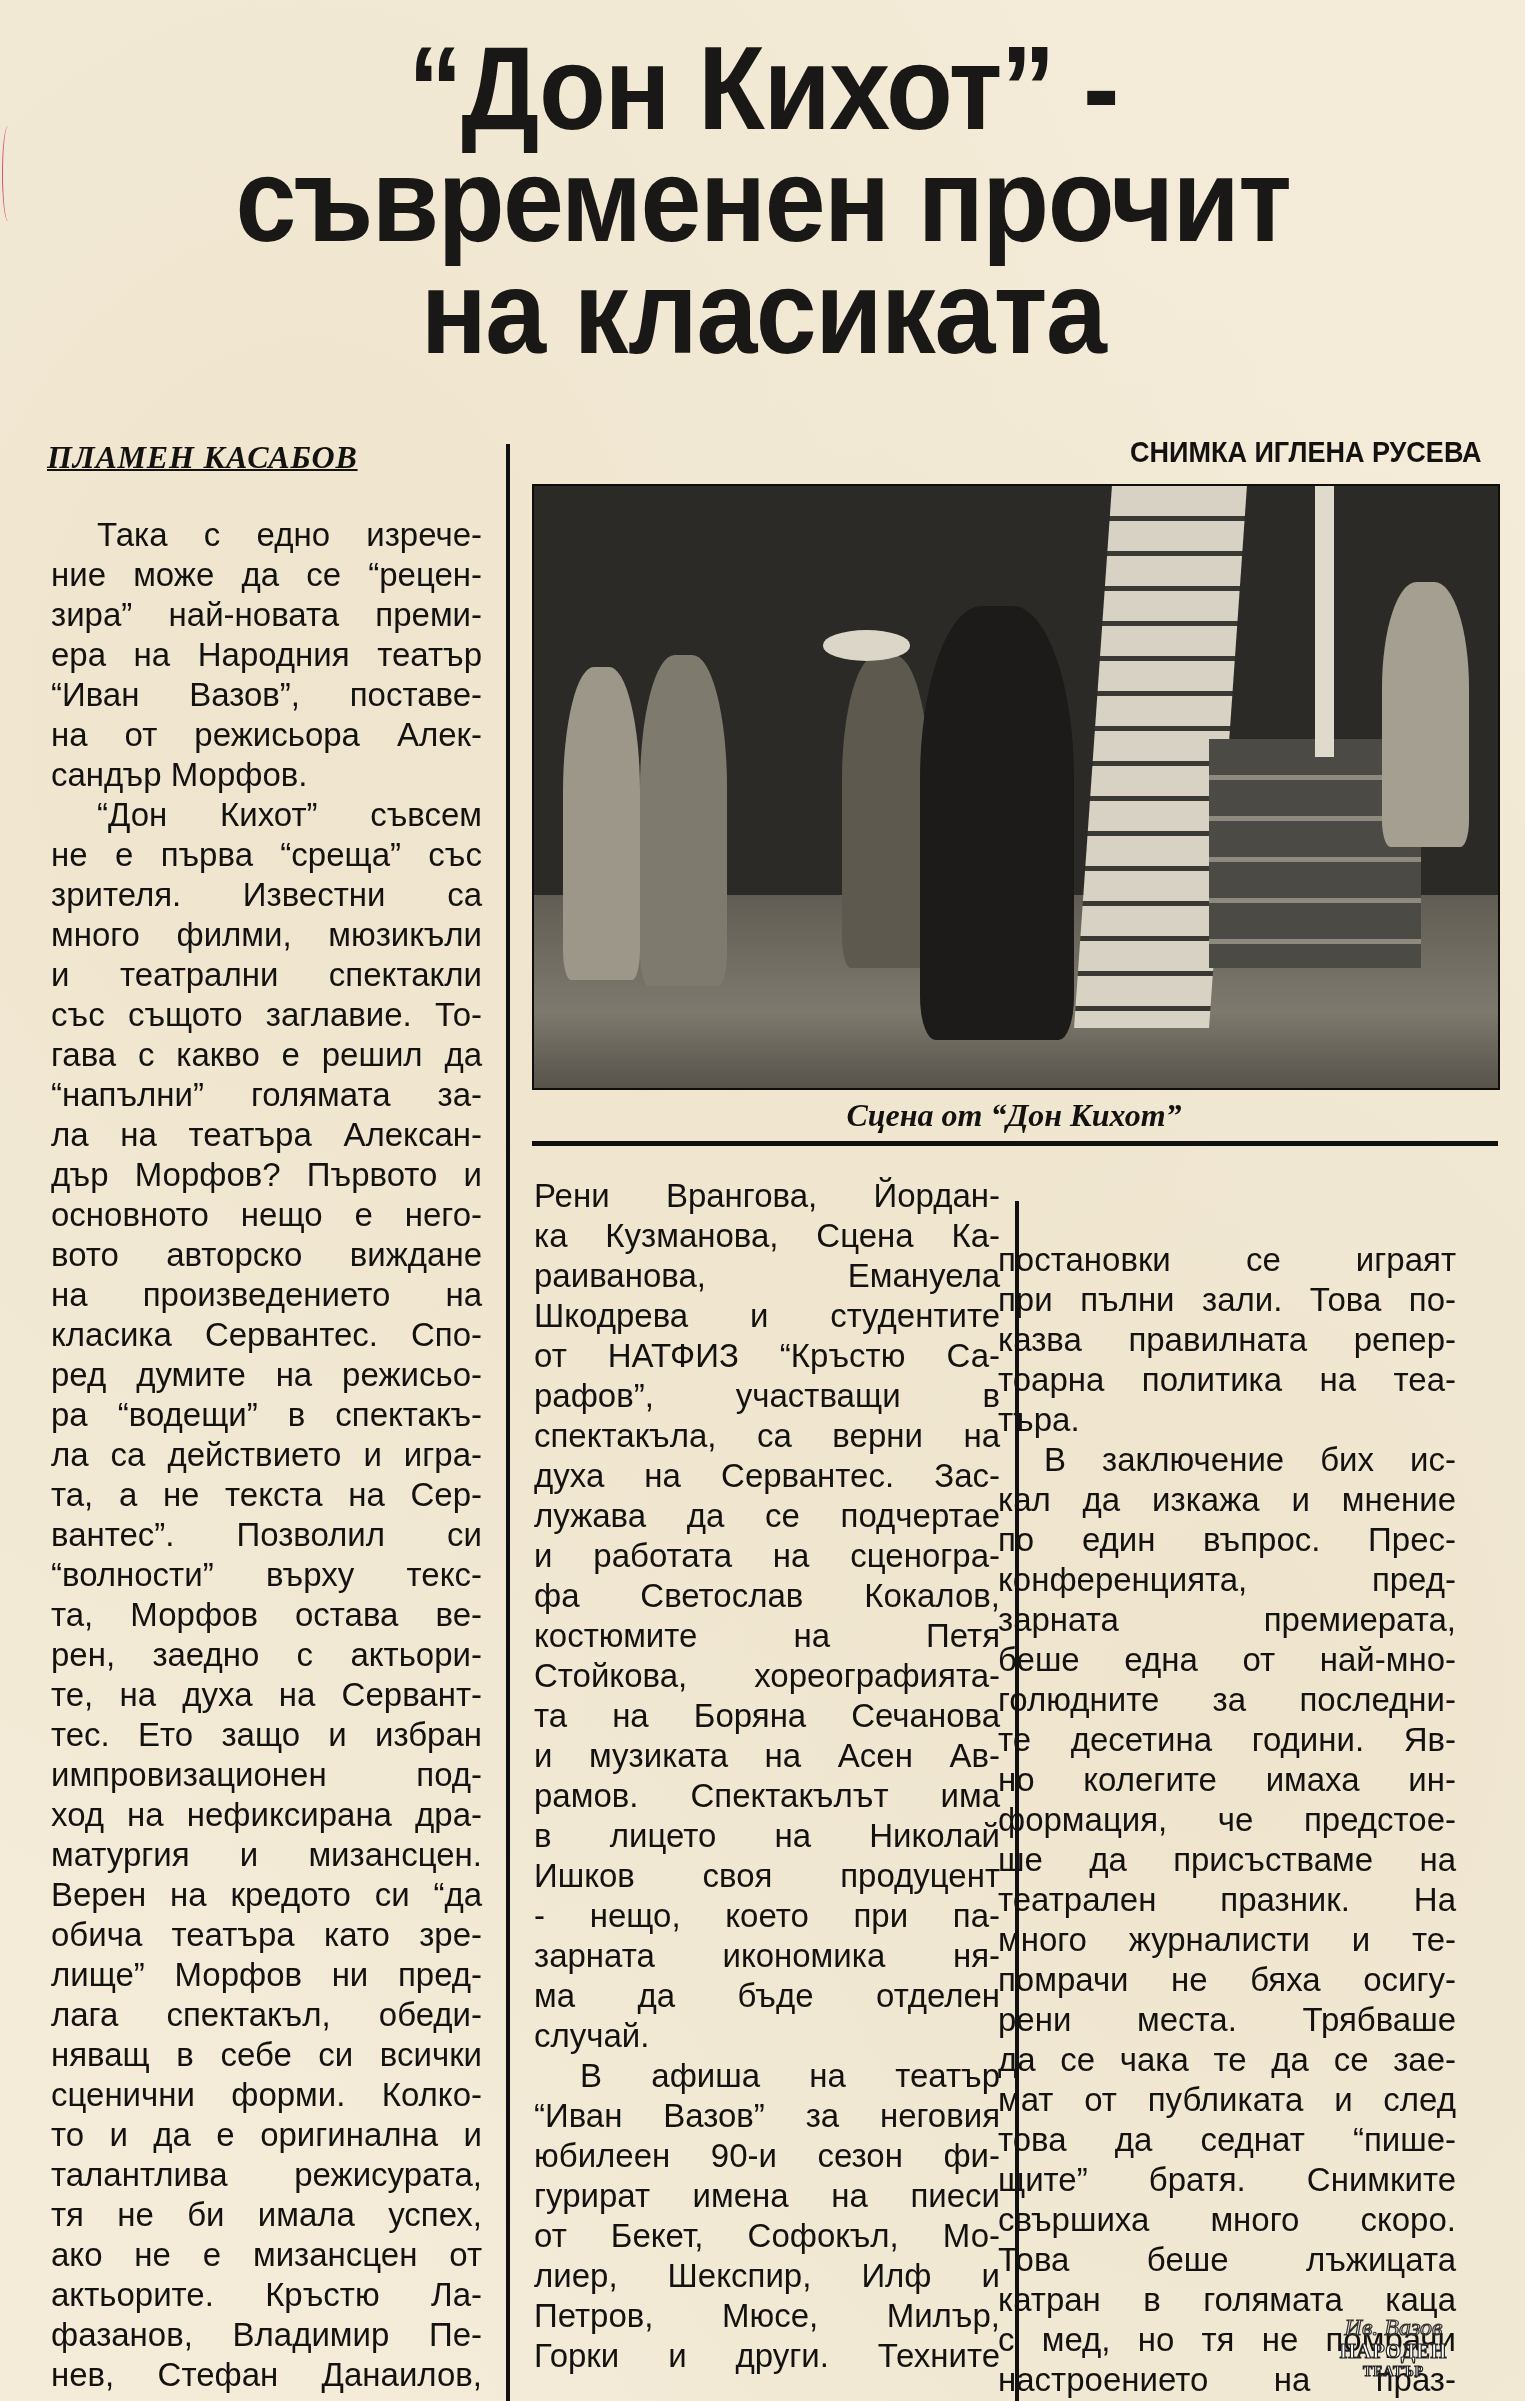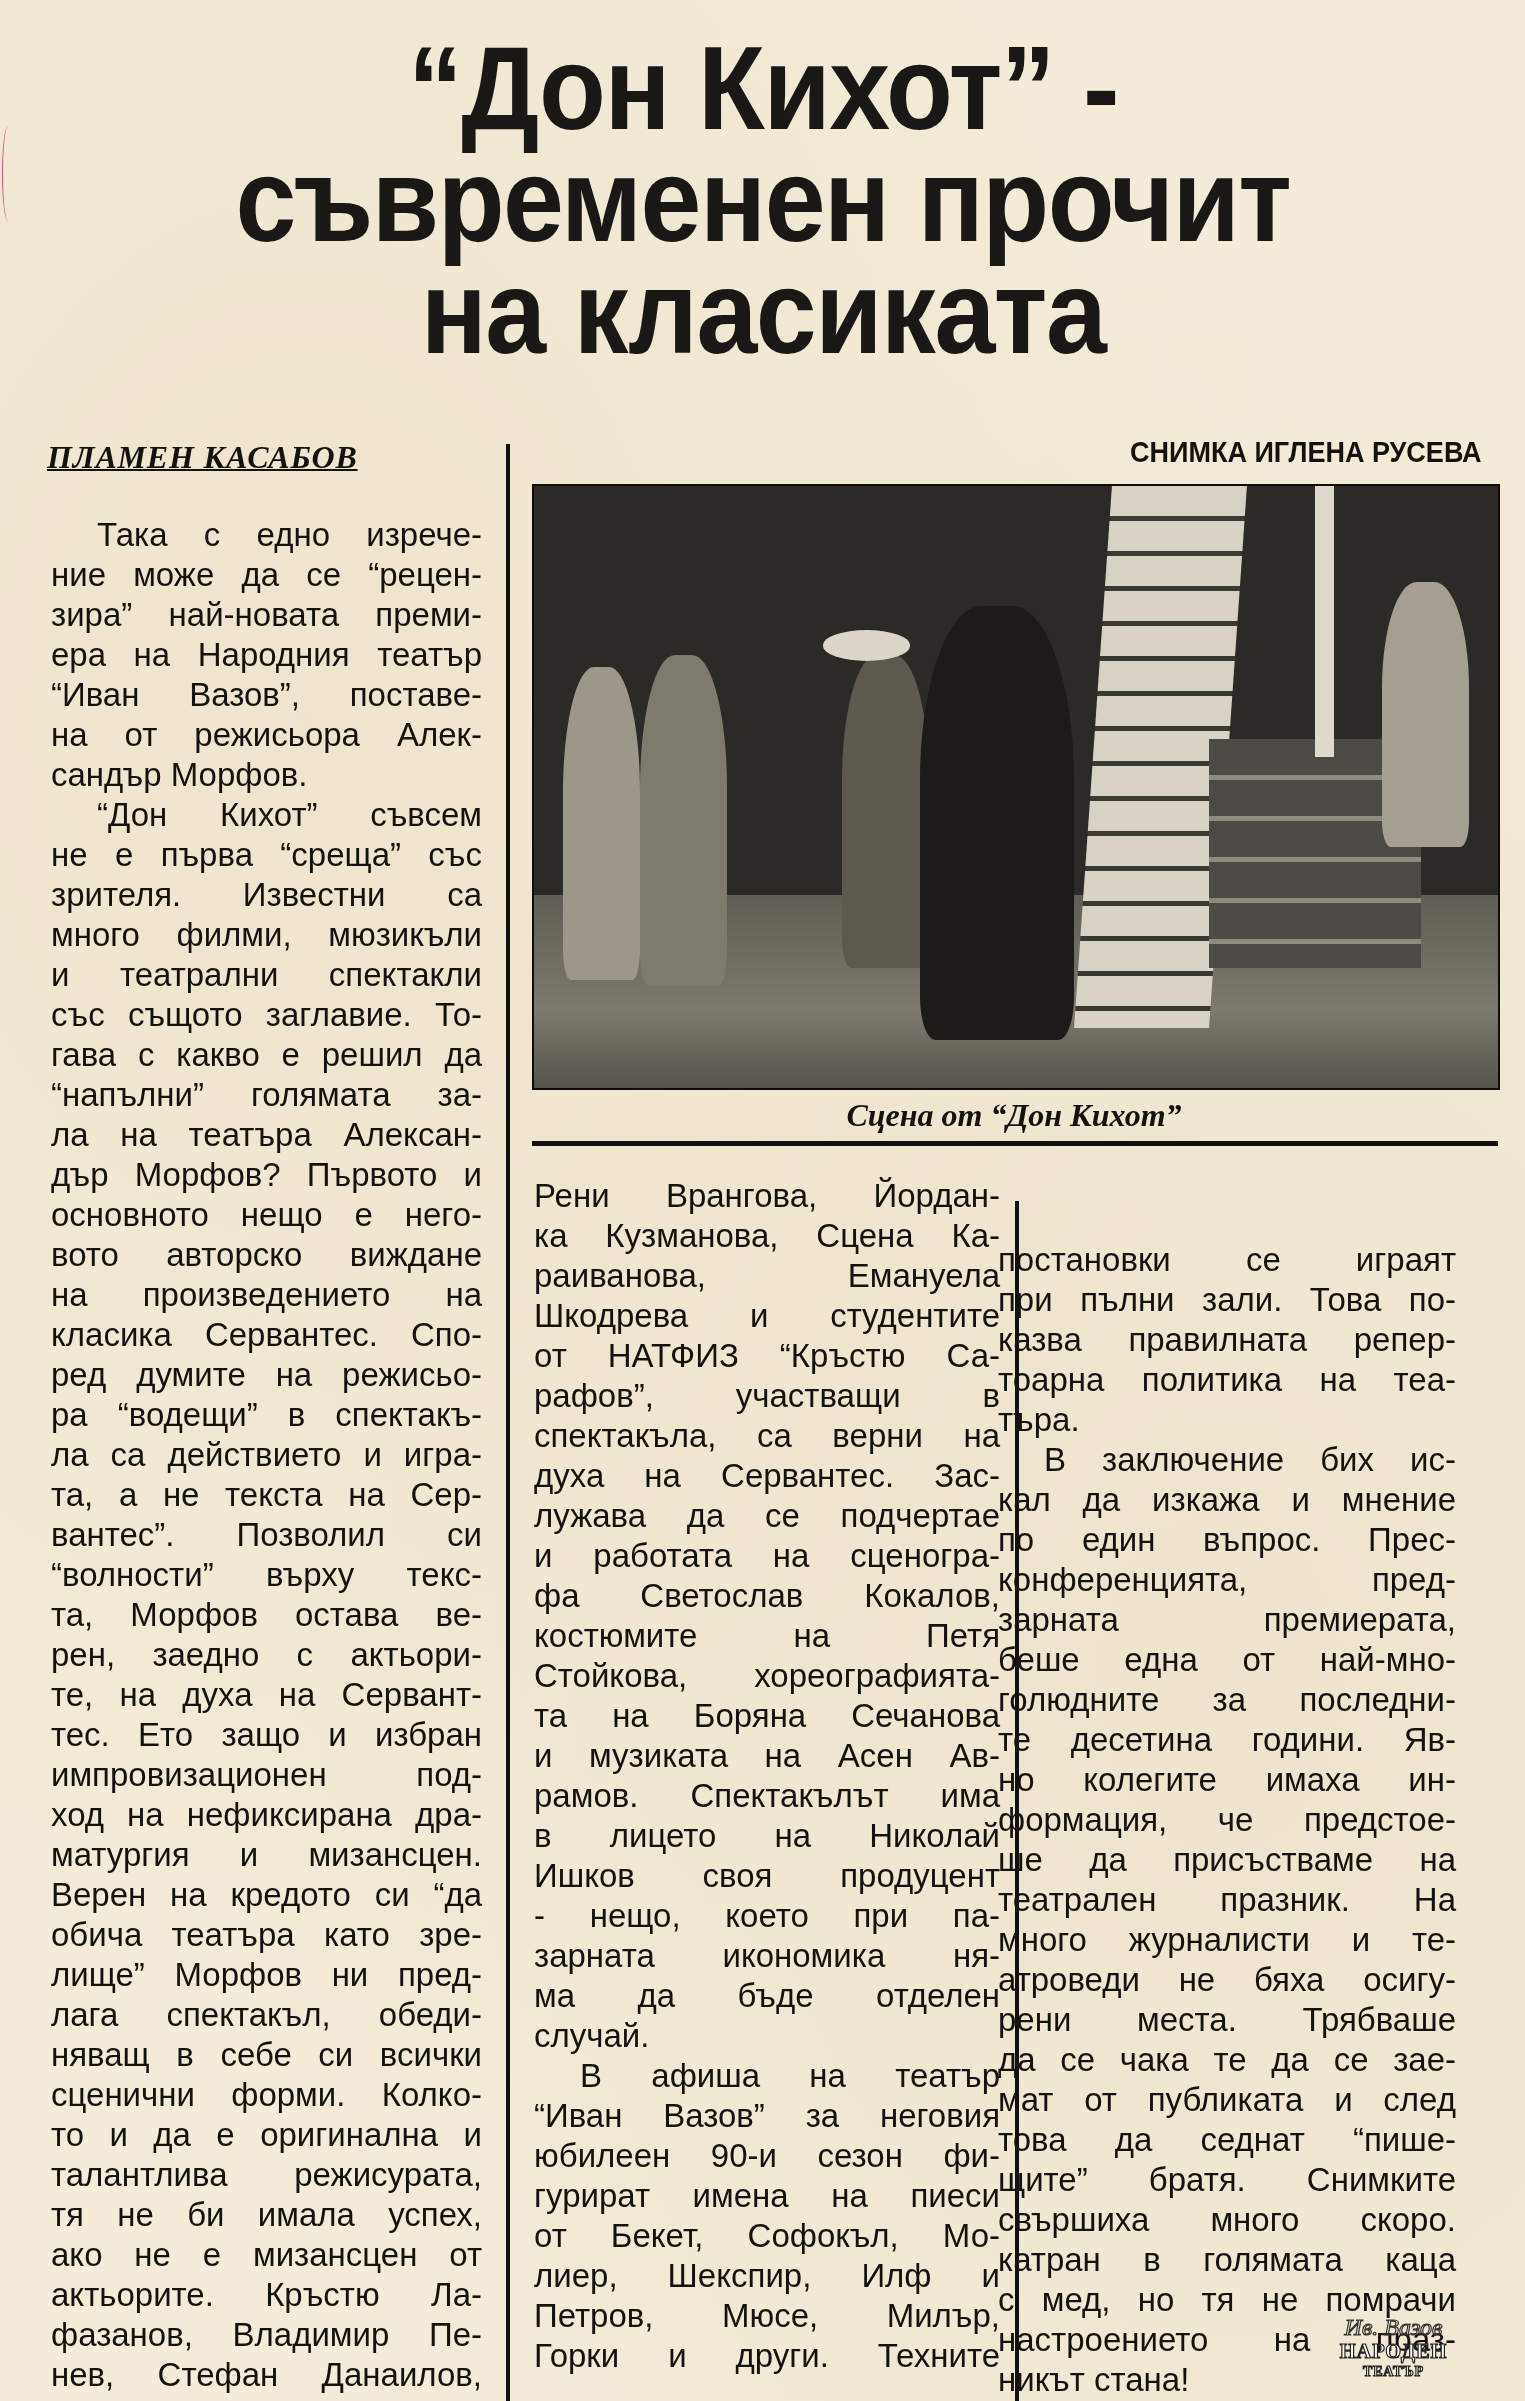--- a/index.html
+++ b/index.html
@@ -232,27 +232,28 @@
     <span class="line">конференцията, пред-</span>
     <span class="line">зарната премиерата,</span>
     <span class="line">беше една от най-мно-</span>
     <span class="line">голюдните за последни-</span>
     <span class="line">те десетина години. Яв-</span>
     <span class="line">но колегите имаха ин-</span>
     <span class="line">формация, че предстое-</span>
     <span class="line">ше да присъстваме на</span>
     <span class="line">театрален празник. На</span>
     <span class="line">много журналисти и те-</span>
-    <span class="line">атроведи не бяха осигу-</span>
+    <span class="line">помрачи не бяха осигу-</span>
     <span class="line">рени места. Трябваше</span>
     <span class="line">да се чака те да се зае-</span>
     <span class="line">мат от публиката и след</span>
     <span class="line">това да седнат “пише-</span>
     <span class="line">щите” братя. Снимките</span>
     <span class="line">свършиха много скоро.</span>
+    <span class="line">Това беше лъжицата</span>
     <span class="line">катран в голямата каца</span>
     <span class="line">с мед, но тя не помрачи</span>
     <span class="line">настроението на праз-</span>
     <span class="line last">никът стана!</span>
   </div>
 
 <div class="stamp">
   <div class="sig">Ив. Вазов</div>
   <div class="s1">НАРОДЕН</div>
   <div class="s2">ТЕАТЪР</div>

